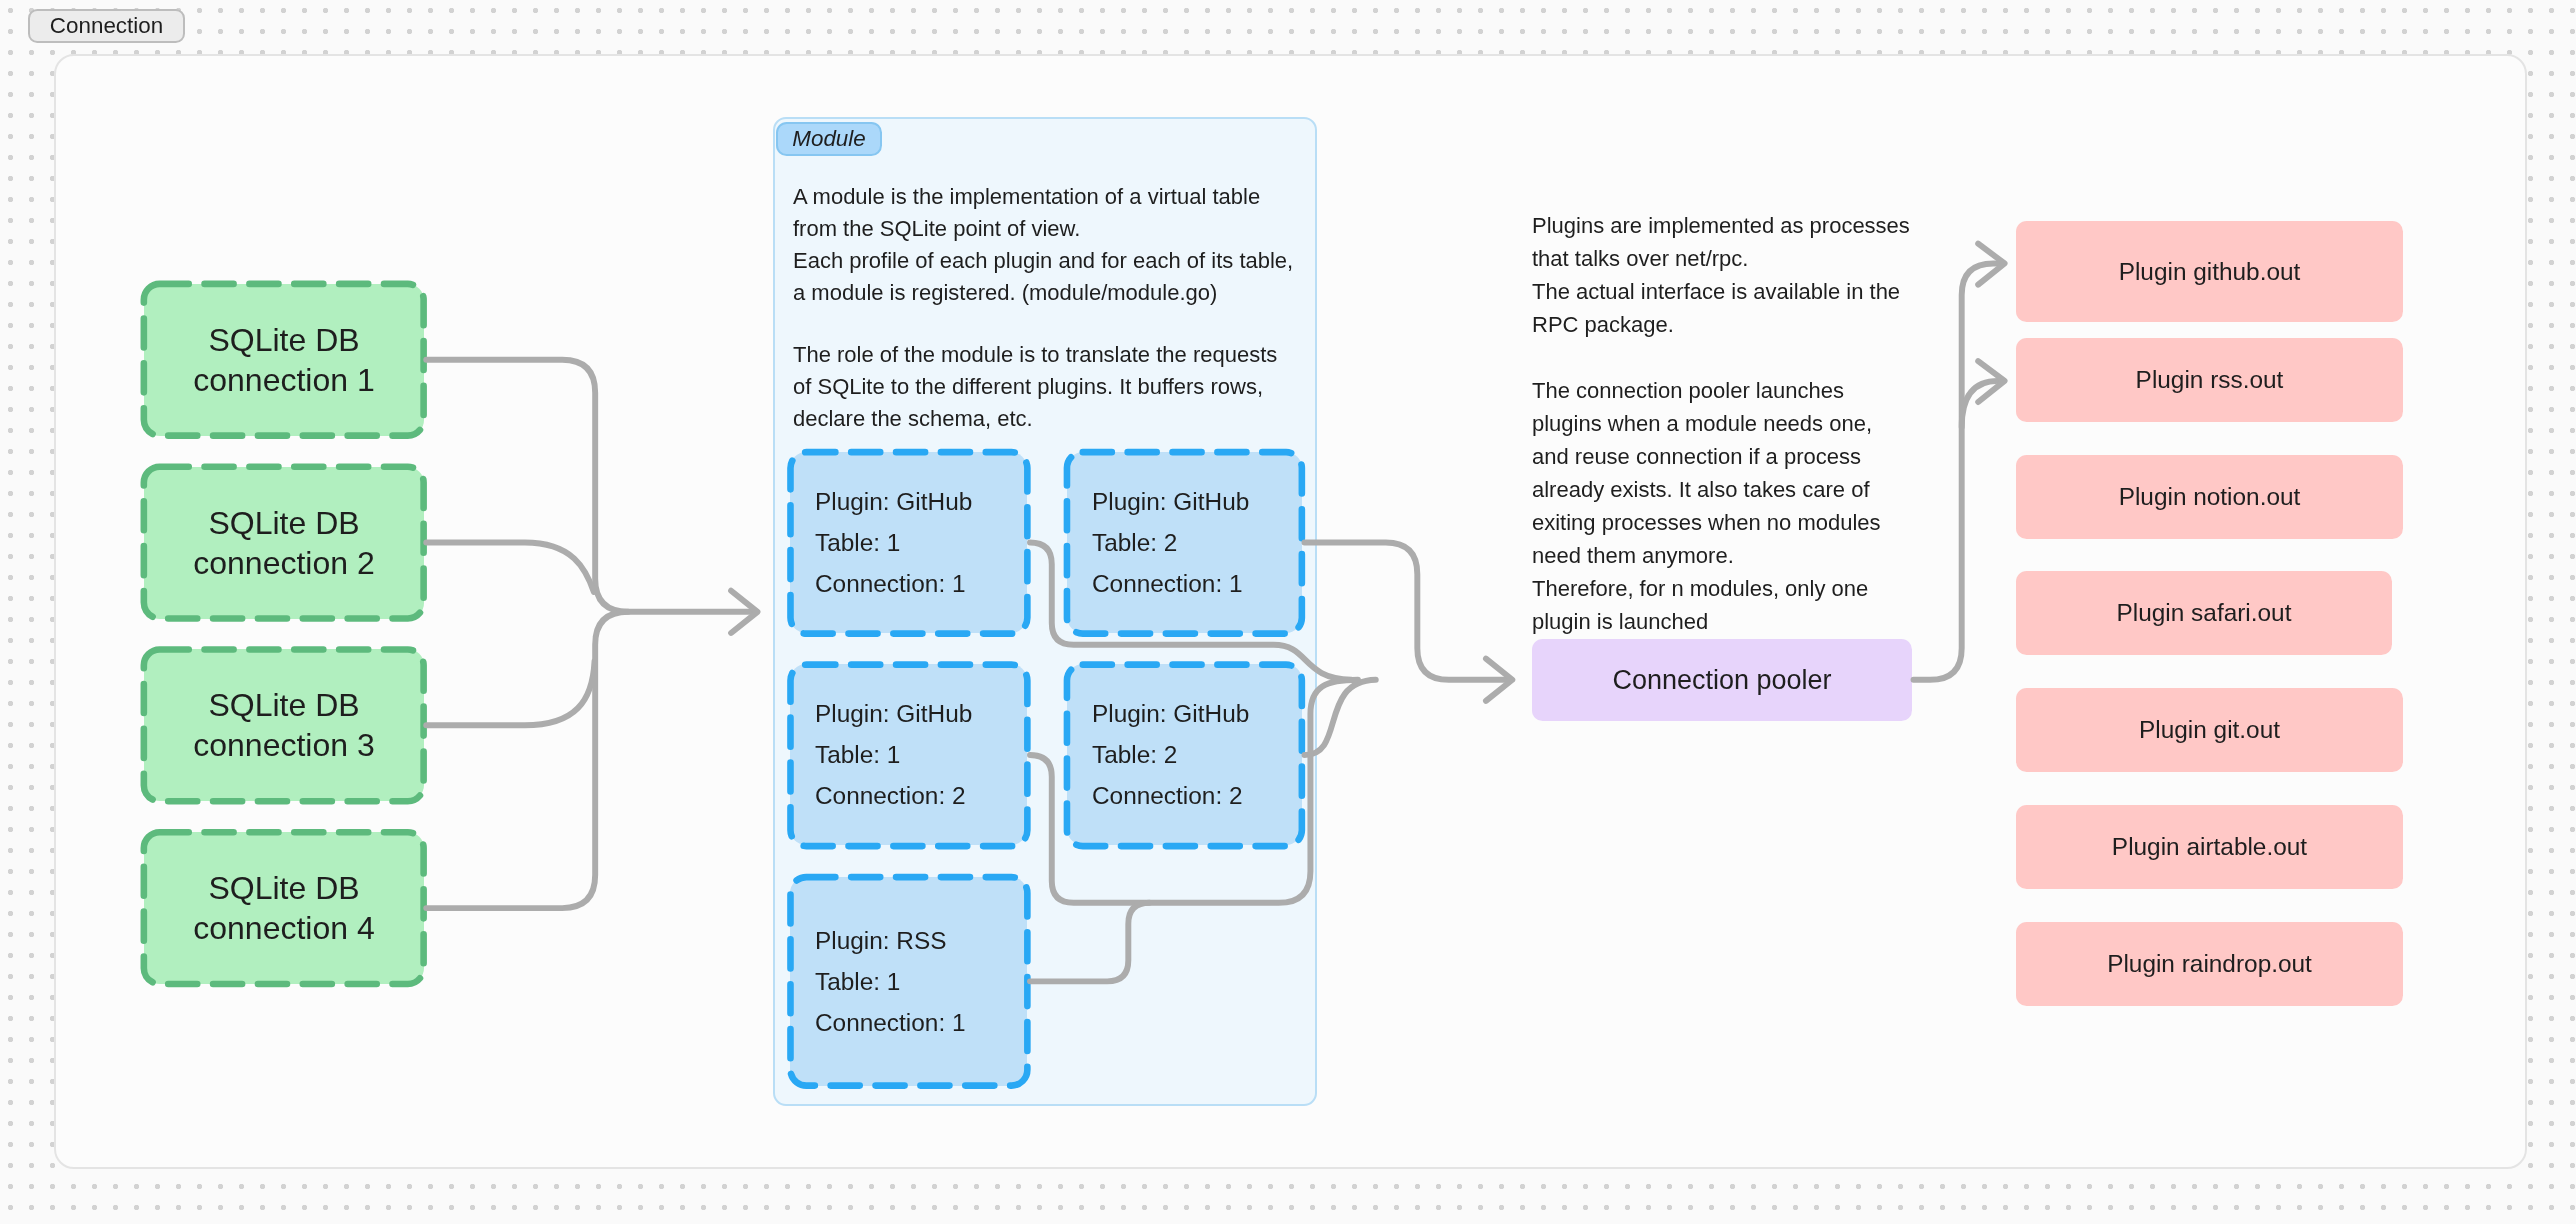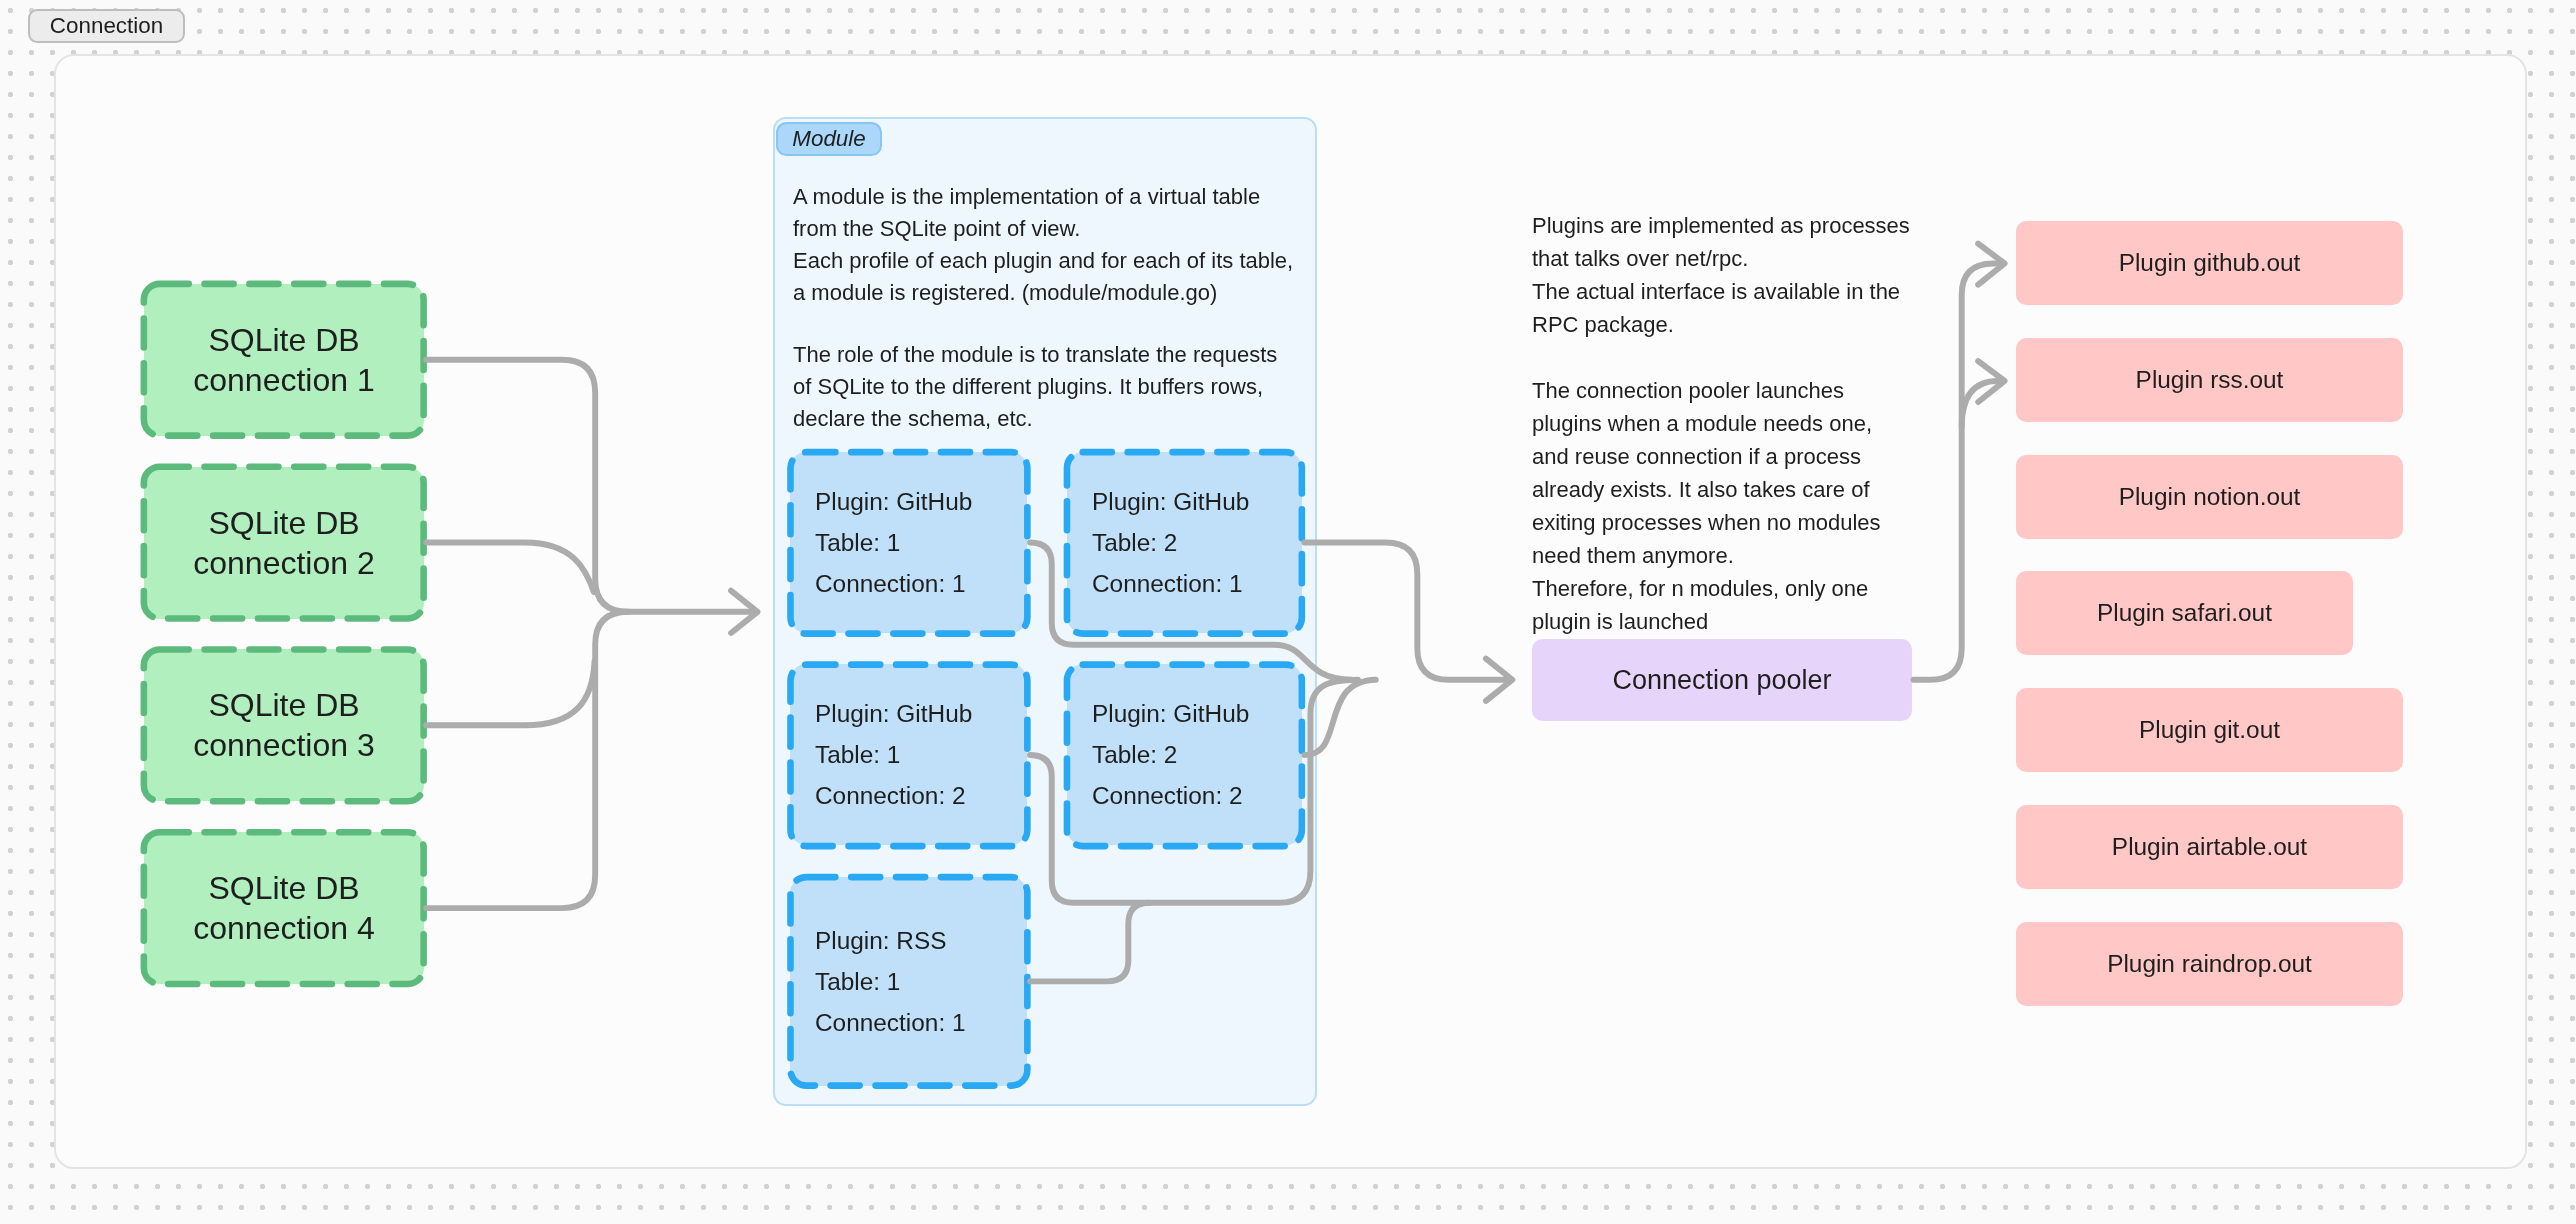--- a/index.html
+++ b/index.html
@@ -130,30 +130,30 @@
 and reuse connection if a process
 already exists. It also takes care of
 exiting processes when no modules
 need them anymore.
 Therefore, for n modules, only one
 plugin is launched</div>
   <div class="abs pooler" style="left:1532px;top:639px;width:380px;height:82px;">
     <span>Connection pooler</span>
   </div>
 
-  <div class="abs out-node" style="left:2016px;top:221px;width:387px;height:84px;">
+  <div class="abs out-node" style="left:2016px;top:221px;width:387px;height:101px;">
     <span>Plugin github.out</span>
   </div>
   <div class="abs out-node" style="left:2016px;top:338px;width:387px;height:84px;">
     <span>Plugin rss.out</span>
   </div>
   <div class="abs out-node" style="left:2016px;top:455px;width:387px;height:84px;">
     <span>Plugin notion.out</span>
   </div>
-  <div class="abs out-node" style="left:2016px;top:571px;width:337px;height:84px;">
+  <div class="abs out-node" style="left:2016px;top:571px;width:376px;height:84px;">
     <span>Plugin safari.out</span>
   </div>
   <div class="abs out-node" style="left:2016px;top:688px;width:387px;height:84px;">
     <span>Plugin git.out</span>
   </div>
   <div class="abs out-node" style="left:2016px;top:805px;width:387px;height:84px;">
     <span>Plugin airtable.out</span>
   </div>
   <div class="abs out-node" style="left:2016px;top:922px;width:387px;height:84px;">
     <span>Plugin raindrop.out</span>

